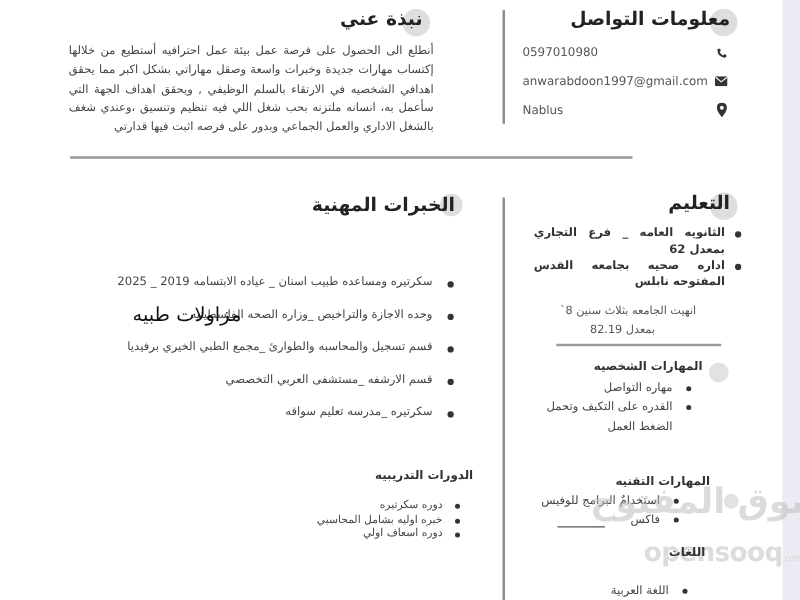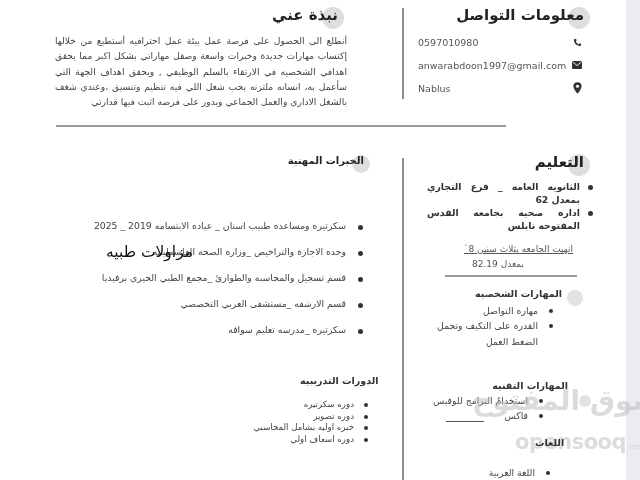--- a/index.html
+++ b/index.html
@@ -92,52 +92,51 @@
   </div>
 
   <div class="title" style="right:302px; top:6px; font-size:15px;">
     <div class="dot"></div>
     <span class="t">نبذة عني</span>
   </div>
   <p class="about">أنطلع الى الحصول على فرصة عمل بيئة عمل احترافيه أستطيع من خلالها إكتساب مهارات جديدة وخبرات واسعة وصقل مهاراتي بشكل اكبر مما يحقق اهدافي الشخصيه في الارتقاء بالسلم الوظيفي , ويحقق اهداف الجهة التي سأعمل به، انسانه ملتزنه بحب شغل اللي فيه تنظيم وتنسيق ،وعندي شغف بالشغل الاداري والعمل الجماعي وبدور على فرصه اثبت فيها قدارتي</p>
 
   <div class="hline" style="left:56px; top:125px; width:450px;"></div>
 
-  <div class="title" style="right:276px; top:155px; font-size:10px;">
+  <div class="title" style="right:276px; top:155px; font-size:15px;">
     <div class="dot" style="width:18px;height:18px;top:0;"></div>
     <span class="t">الخبرات المهنية</span>
   </div>
   <ul class="exp-list">
     <li>سكرتيره ومساعده طبيب اسنان _ عياده الابتسامه 2019 _ 2025</li>
     <li>وحده الاجازة والتراخيص _وزاره الصحه الفلسطينيه</li>
     <li>قسم تسجيل والمحاسبه والطوارئ _مجمع الطبي الخيري برفيديا</li>
     <li>قسم الارشفه _مستشفى العربي التخصصي</li>
     <li>سكرتيره _مدرسه تعليم سواقه</li>
   </ul>
   <div class="overlay">مزاولات طبيه</div>
 
   <div class="course-title">الدورات التدريبيه</div>
   <ul class="course-list">
     <li>دوره سكرتيره</li>
-    <li>دوره تصوير</li>
     <li>خبره اوليه بشامل المحاسبي</li>
     <li>دوره اسعاف اولي</li>
   </ul>
 
   <div class="vline" style="left:402px; top:158px; height:322px;"></div>
 
   <div class="title" style="right:56px; top:153px; font-size:15px;">
     <div class="dot"></div>
     <span class="t">التعليم</span>
   </div>
   <ul class="edu-list">
     <li>الثانويه العامه _ فرع التجاري بمعدل 62</li>
     <li>اداره صحيه بجامعه القدس المفتوحه نابلس</li>
   </ul>
-  <div class="edu-note" style="right:67px; top:244px;text-decoration:underline;">انهيت الجامعه بثلاث سنين 8`</div>
+  <div class="edu-note" style="right:83px; top:244px;">انهيت الجامعه بثلاث سنين 8`</div>
   <div class="edu-note" style="right:116px; top:259px;">بمعدل 82.19</div>
   <div class="hline" style="left:445px; top:275px; width:132px; height:1.5px;"></div>
 
   <div class="deco" style="left:567px; top:290px; width:16px; height:16px;"></div>
   <div class="skill-head" style="right:78px; top:288px;">المهارات الشخصيه</div>
   <ul class="skill-list" style="right:80px; top:303px;">
     <li>مهاره التواصل</li>
     <li>القدره على التكيف وتحمل</li>
     <li class="cont">الضغط العمل</li>
   </ul>

